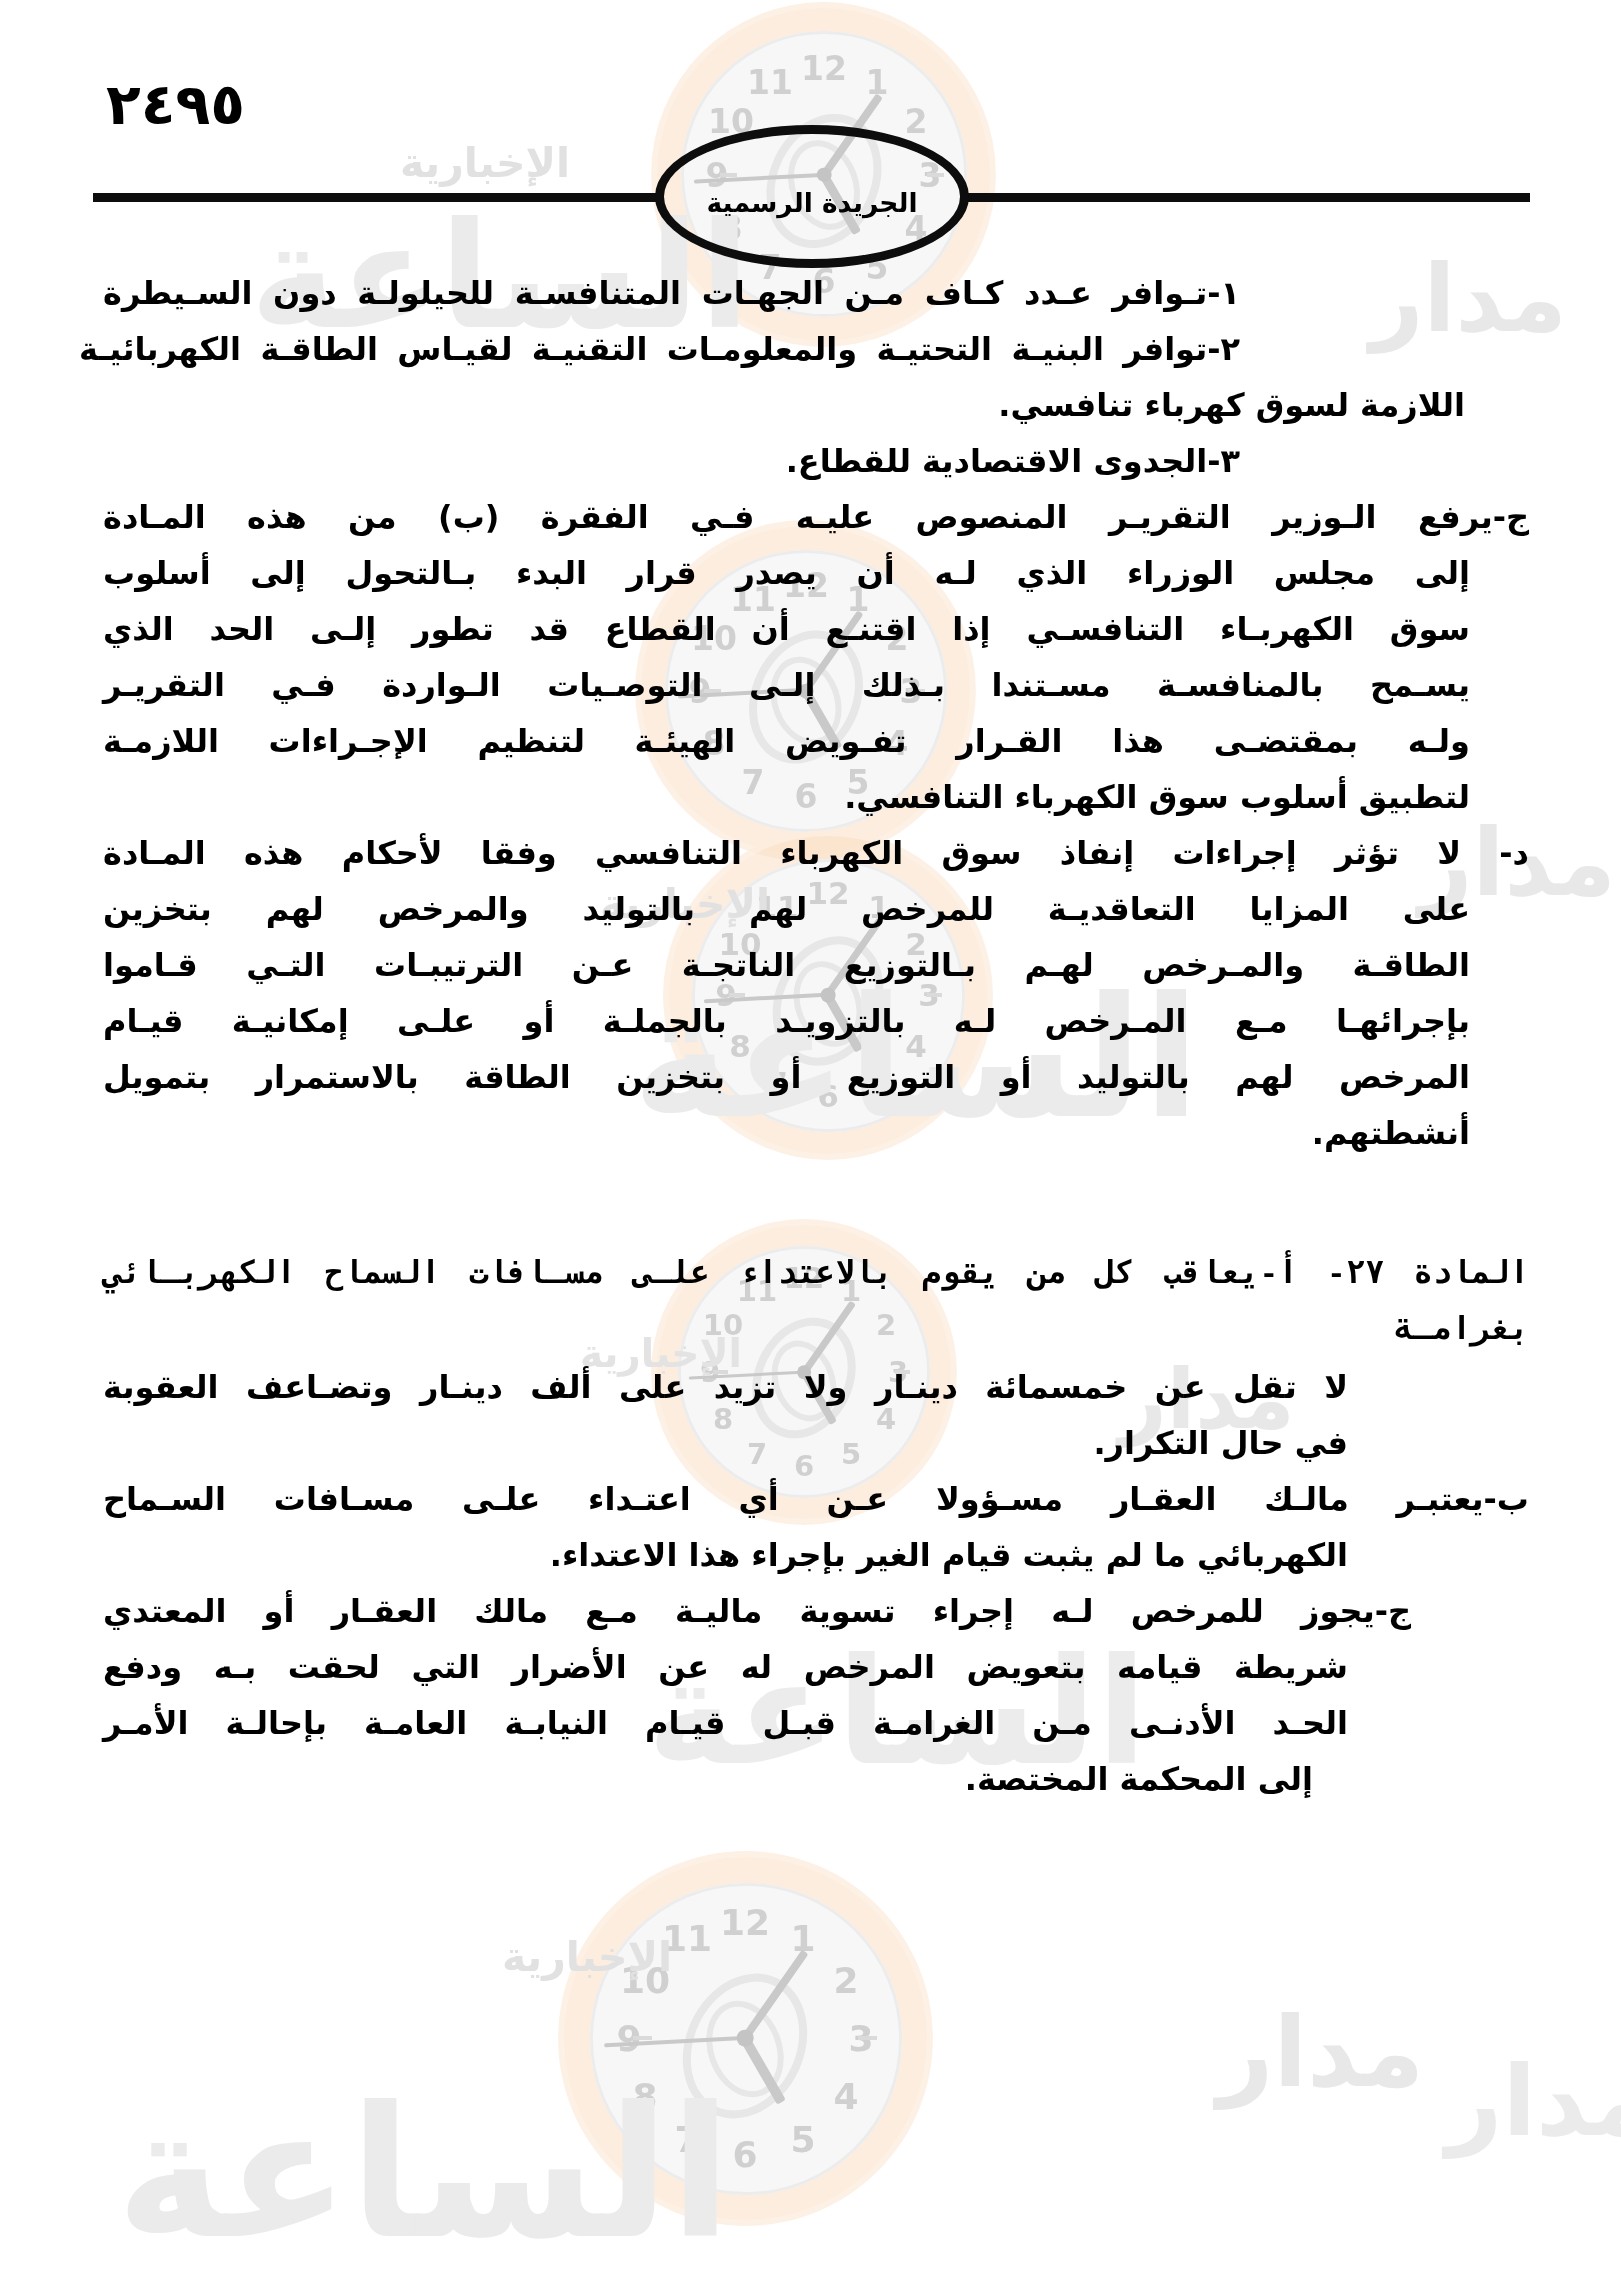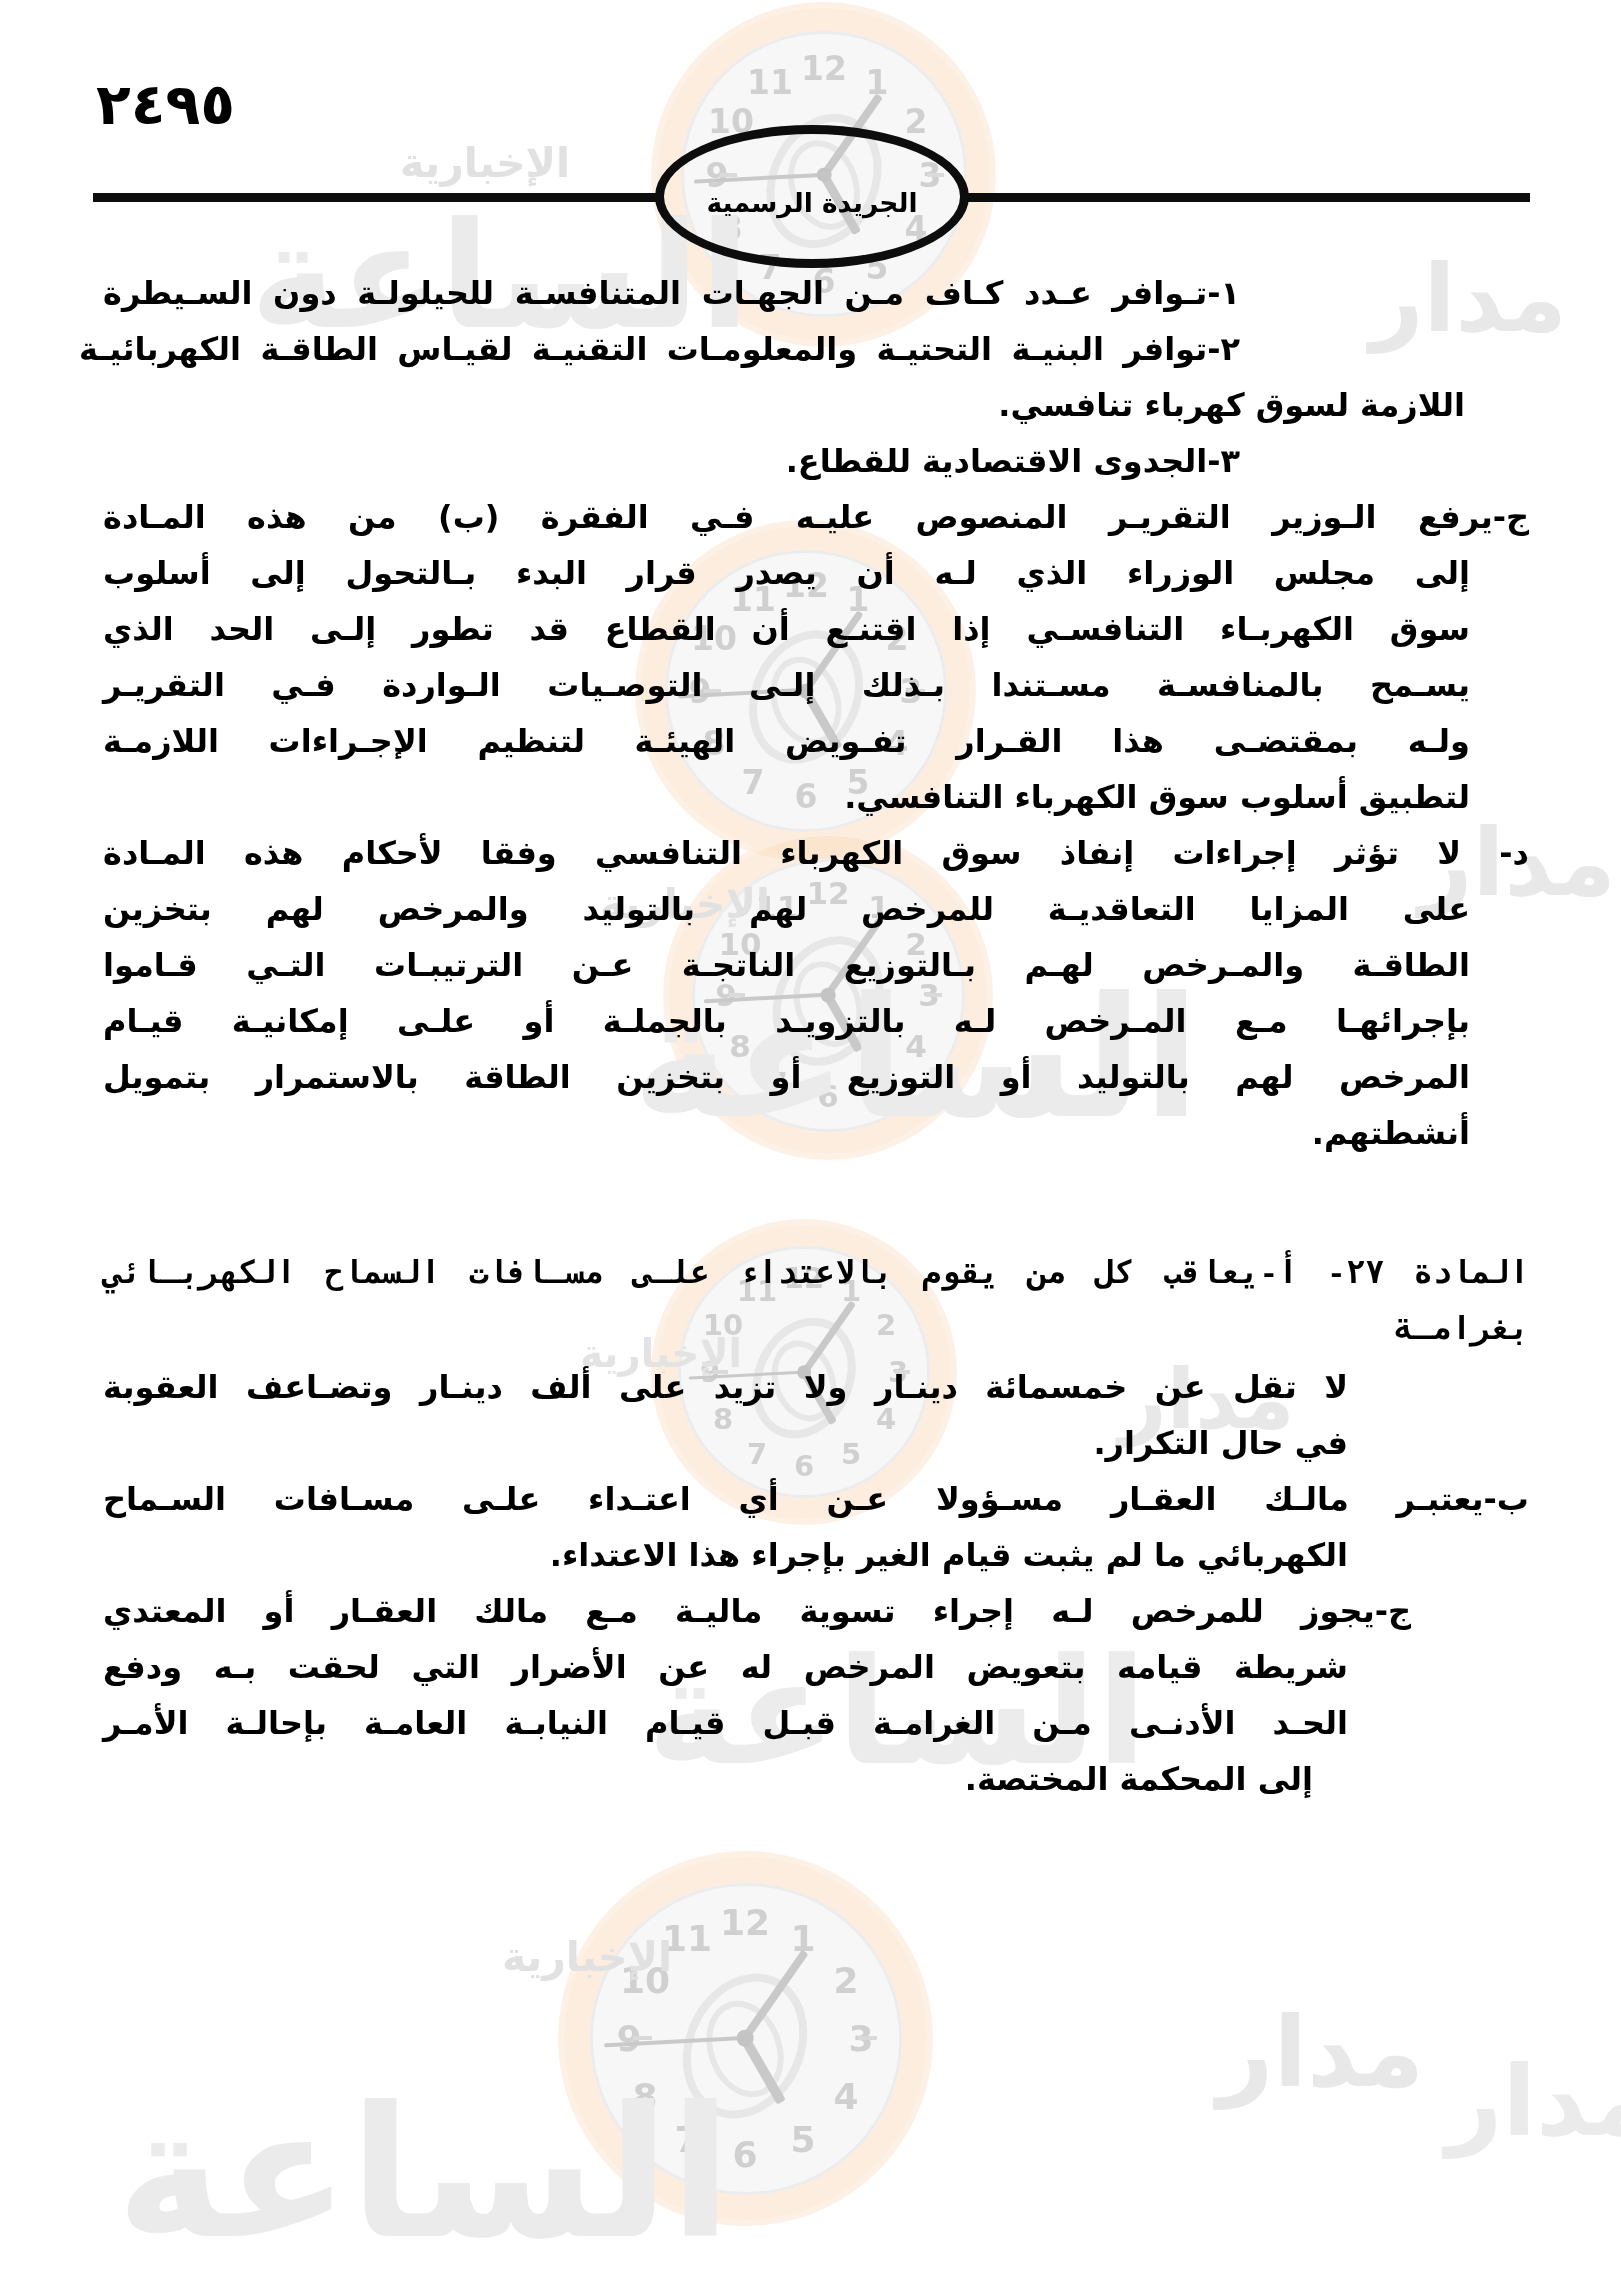--- a/index.html
+++ b/index.html
@@ -3,21 +3,21 @@
 <meta charset="utf-8">
 <style>
   html,body{margin:0;padding:0;background:#888;}
   .page{
     position:relative; width:1621px; height:2293px; margin:0 auto;
     background:#ffffff; overflow:hidden;
     font-family:"DejaVu Sans", sans-serif; color:#000;
   }
   
   .page-number{
-    position:absolute; top:71px; left:96px; z-index:3;
+    position:absolute; top:71px; left:106px; z-index:3;
     font-size:57px; font-weight:bold; letter-spacing:2px;
   }
   .rule{ position:absolute; top:193px; height:8.8px; background:#0d0d0d; z-index:3; }
   .rule.left{ left:93px; width:566px; }
   .rule.right{ left:965px; width:565px; }
   .oval{
     position:absolute; left:655px; top:125px; width:296px; height:125px;
     border:9.8px solid #0d0d0d; border-radius:50%; z-index:3;
     display:flex; align-items:center; justify-content:center;
     background:transparent;

